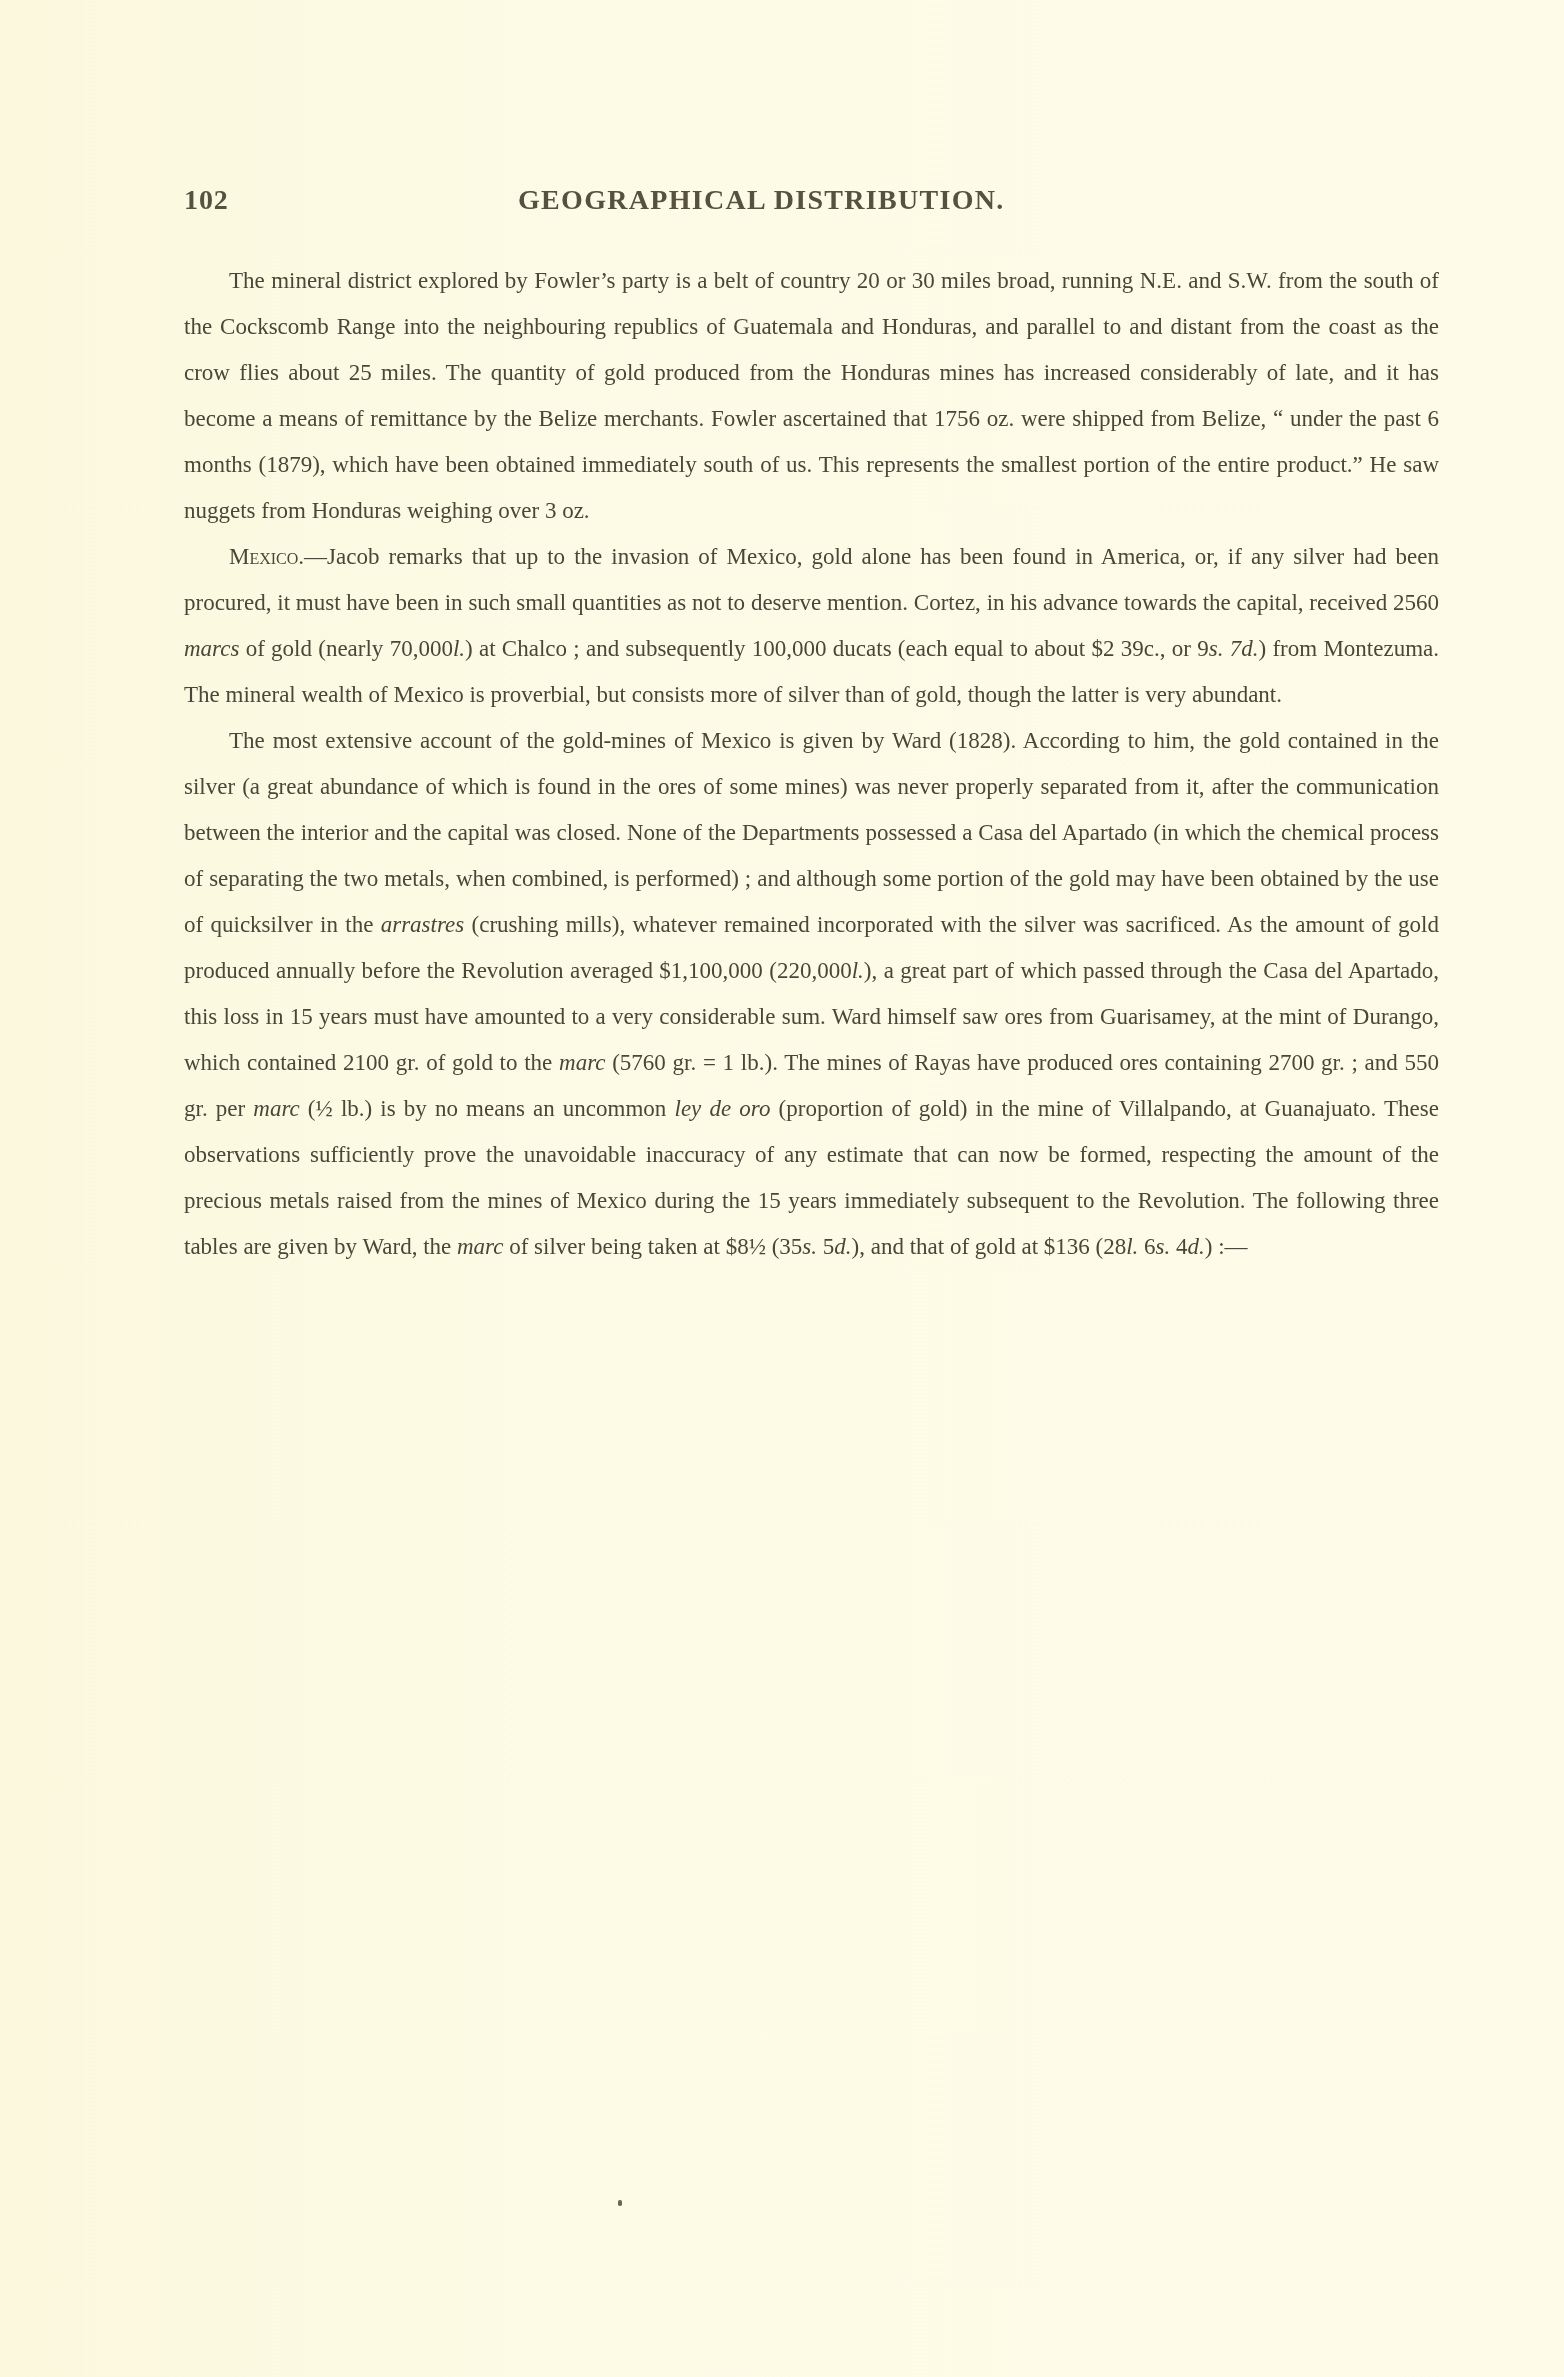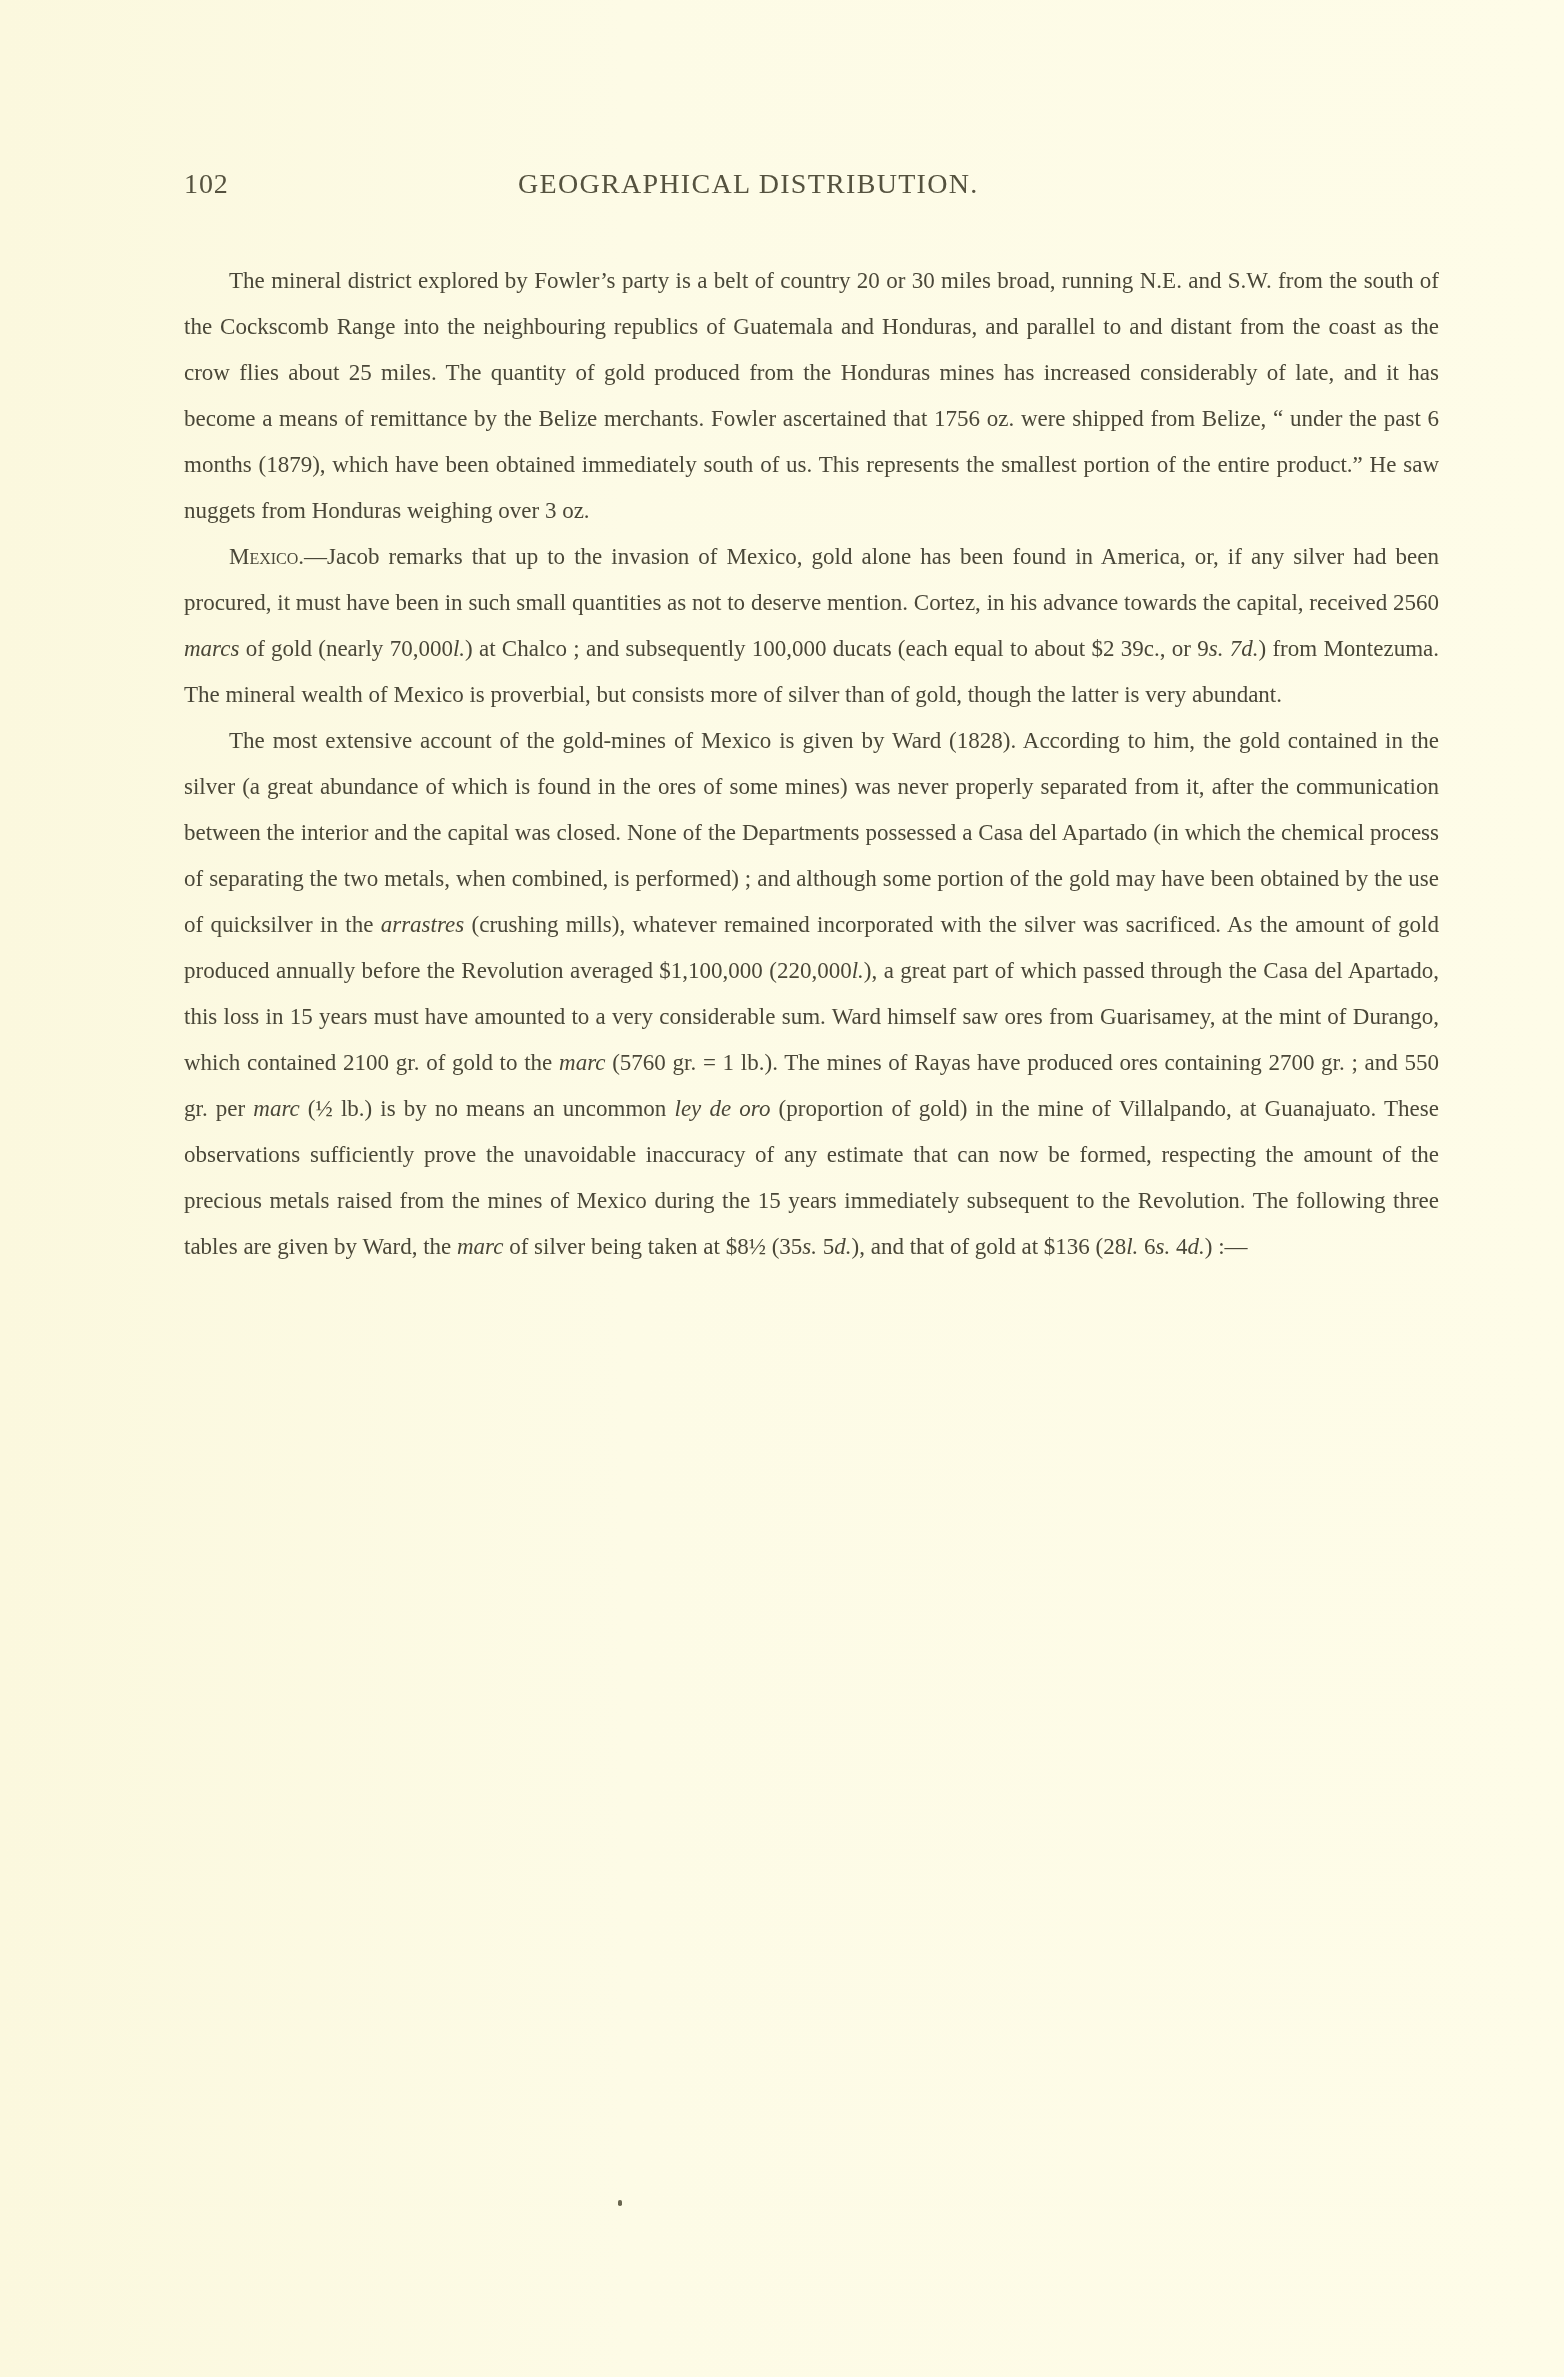--- a/index.html
+++ b/index.html
@@ -17,27 +17,28 @@
     }
     .page {
       position: absolute;
       left: 0; top: 0;
       width: 1565px;
       height: 2377px;
       background: linear-gradient(90deg, #fbf8de 0%, #fdfbe6 40%, #fefce8 100%);
     }
     .running-head {
       position: absolute;
-      top: 168px;
+      top: 184px;
       left: 184px;
       width: 1255px;
       height: 36px;
       font-size: 28px;
       letter-spacing: 0.9px;
       color: #55523f;
+      font-weight: bold;
     }
     .folio {
       position: absolute;
       left: 0;
       top: 0;
     }
     .head-title {
       position: absolute;
       left: 334px;
       top: 0;

